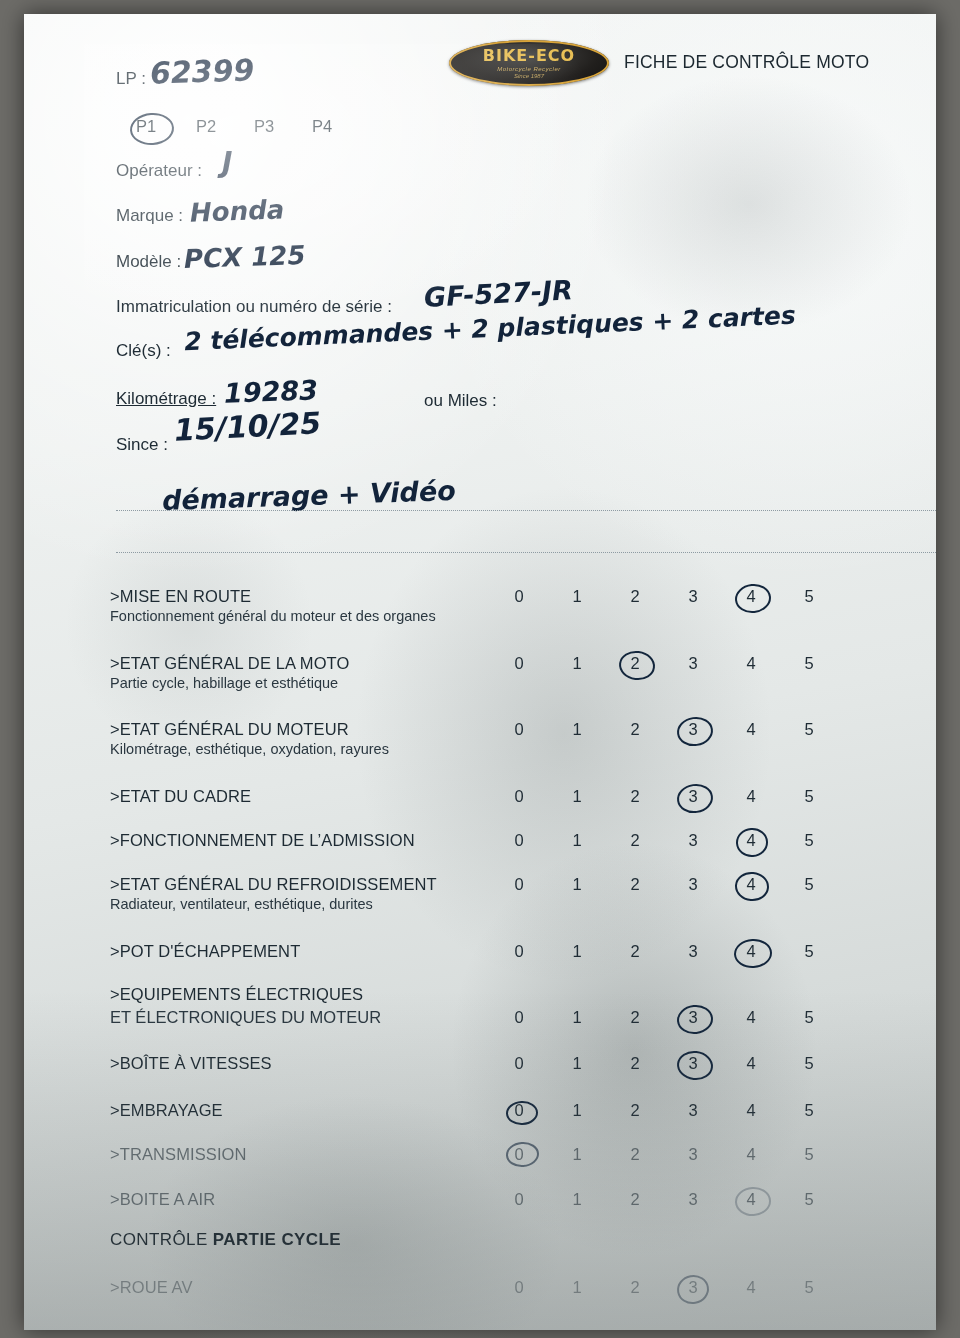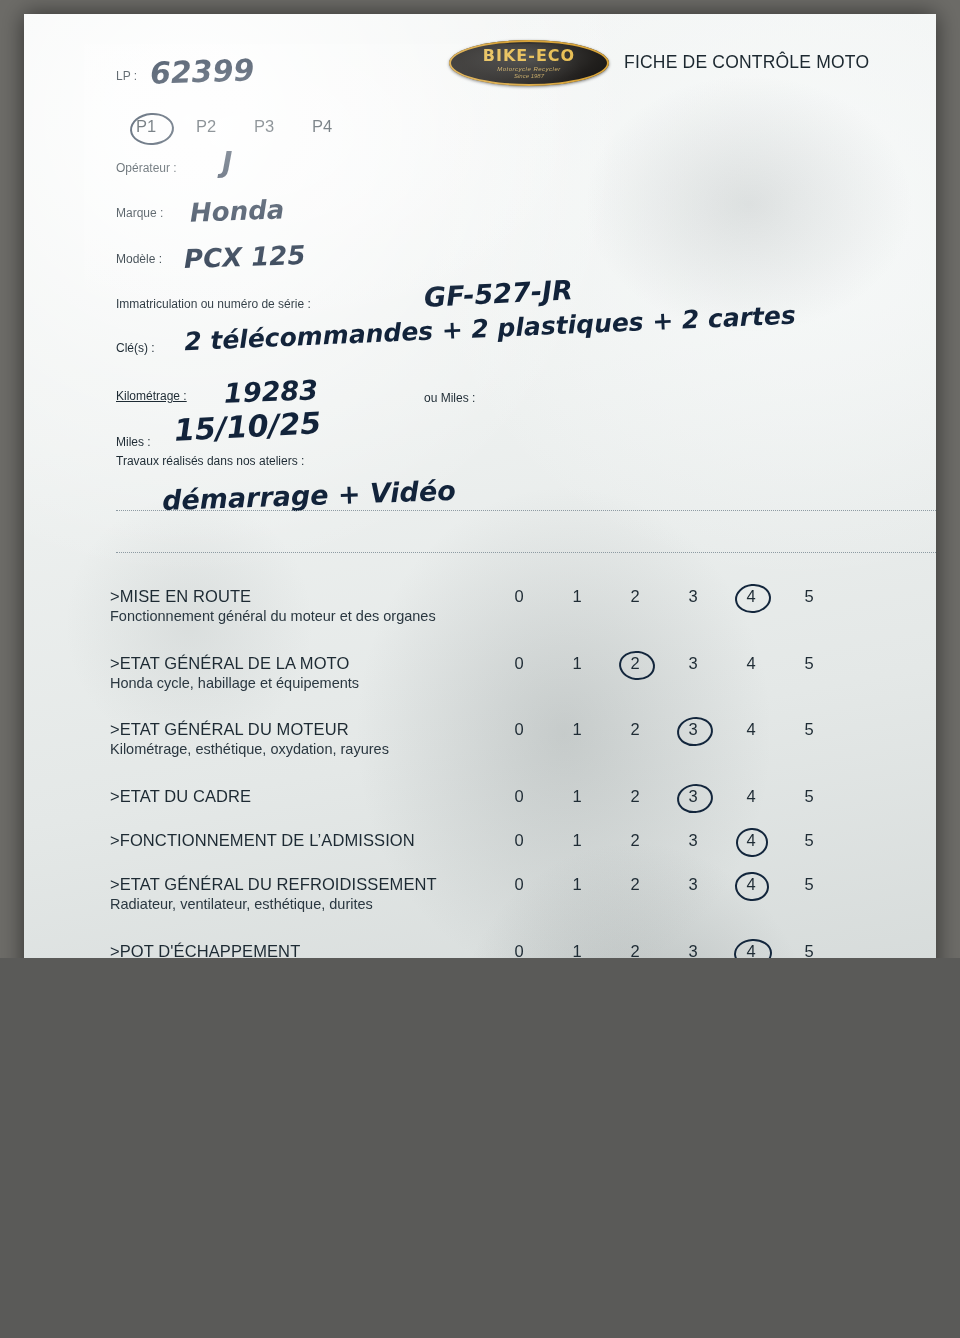--- a/index.html
+++ b/index.html
@@ -11,21 +11,21 @@
     width: 960px;
     height: 1338px;
     overflow: hidden;
     font-family: "Liberation Sans", sans-serif;
   }
 
   
   .photo {
     position: relative;
     width: 960px;
-    height: 958px;
+    height: 1338px;
     background: #6d6c68;
     overflow: hidden;
   }
   .paper {
     position: absolute;
     left: 24px;
     top: 14px;
     width: 912px;
     height: 1316px;
     background:
@@ -101,21 +101,21 @@
     position: absolute;
     left: 600px; top: 38px;
     font-size: 17.5px;
     letter-spacing: 0.2px;
     color: #1c2830;
   }
 
   
   .field {
     position: absolute;
-    font-size: 12px;
+    font-size: 17px;
     color: #1e2b34;
     white-space: nowrap;
   }
   
   .hand {
     position: absolute;
     font-family: "DejaVu Sans", sans-serif;
     color: #12233a;
     white-space: nowrap;
     font-weight: 600;
@@ -232,24 +232,23 @@
       <div class="hand" style="left:400px; top:264px; font-size:27px; transform:rotate(-3deg);">GF-527-JR</div>
 
       <div class="field" style="left:92px; top:327px;">Clé(s) :</div>
       <div class="hand" style="left:160px; top:300px; font-size:25px; transform:rotate(-2.5deg);">2 télécommandes + 2 plastiques + 2 cartes</div>
 
       <div class="field" style="left:92px; top:375px;text-decoration:underline;">Kilométrage :</div>
       <div class="hand" style="left:200px; top:362px; font-size:27px; transform:rotate(-2deg);">19283</div>
       <div class="field" style="left:400px; top:377px;">ou Miles :</div>
       <div class="hand" style="left:500px; top:368px; font-size:24px;"></div>
 
-      <div class="field" style="left:92px; top:421px;">Miles :</div>
+      <div class="field" style="left:92px; top:421px;">Since :</div>
       <div class="hand" style="left:150px; top:395px; font-size:30px; transform:rotate(-3deg);">15/10/25</div>
 
-      <div class="field" style="left:92px; top:440px;">Travaux réalisés dans nos ateliers :</div>
       <div class="hand" style="left:138px; top:466px; font-size:27px; transform:rotate(-2deg);">démarrage + Vidéo</div>
 
       <div class="dots" style="left:92px; top:496px; width:820px;"></div>
       <div class="dots" style="left:92px; top:538px; width:820px;"></div>
 
       <div class="row" style="top:573px;">
         <div class="name">&gt;MISE EN ROUTE</div>
         <div class="sub">Fonctionnement général du moteur et des organes</div>
         <div class="scale">
           <span class="s0">0</span>
@@ -257,21 +256,21 @@
           <span class="s2">2</span>
           <span class="s3">3</span>
           <span class="s4">4</span>
           <span class="s5">5</span>
           <div class="circle-mark" style="left:625px; transform:rotate(-6deg);"></div>
         </div>
       </div>
 
       <div class="row" style="top:640px;">
         <div class="name">&gt;ETAT GÉNÉRAL DE LA MOTO</div>
-        <div class="sub">Honda cycle, habillage et équipements</div>
+        <div class="sub">Partie cycle, habillage et esthétique</div>
         <div class="scale">
           <span class="s0">0</span>
           <span class="s1">1</span>
           <span class="s2">2</span>
           <span class="s3">3</span>
           <span class="s4">4</span>
           <span class="s5">5</span>
           <div class="circle-mark" style="left:509px; transform:rotate(7deg);"></div>
         </div>
       </div>

